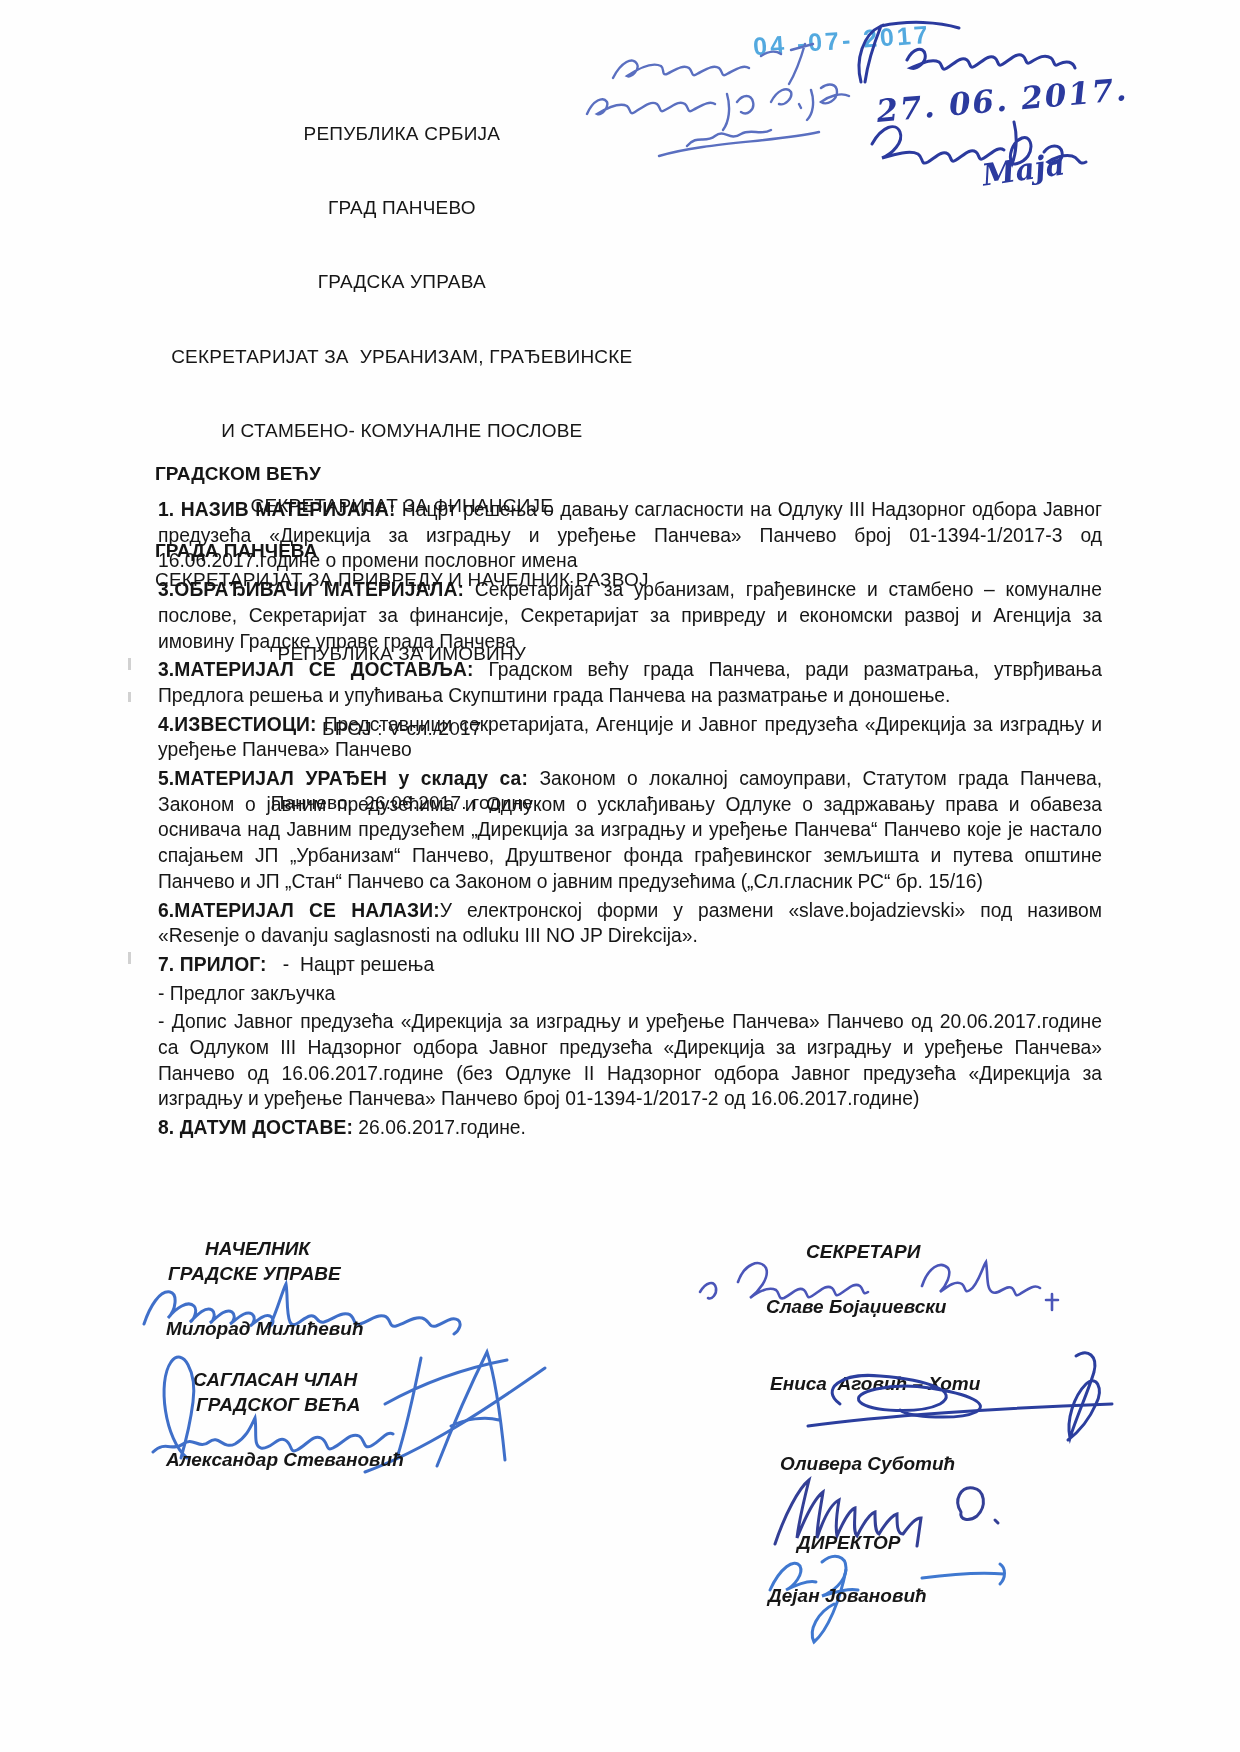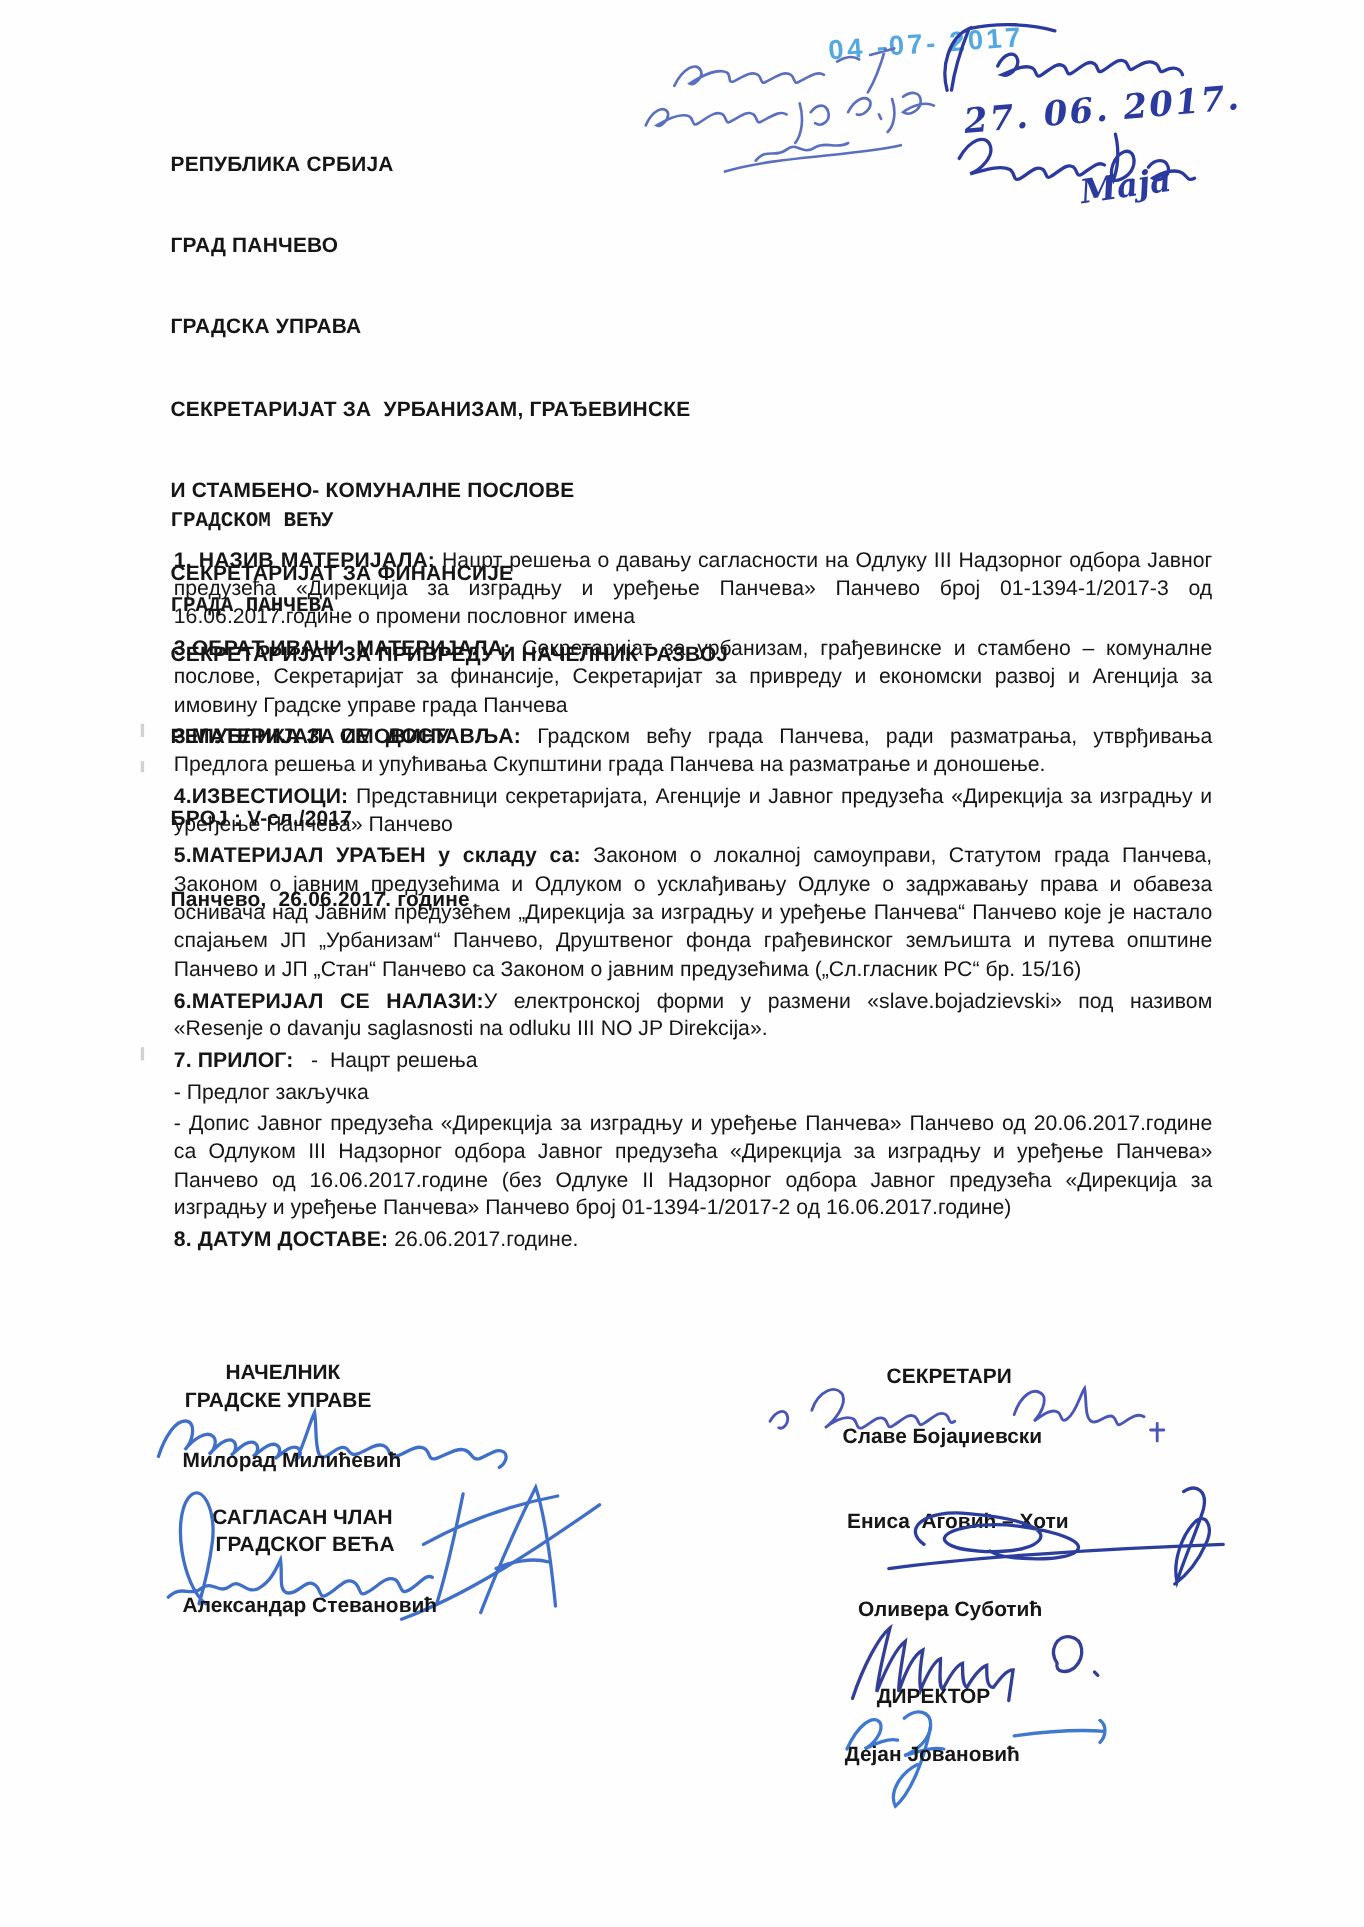--- a/index.html
+++ b/index.html
@@ -1,32 +1,32 @@
 <!DOCTYPE html>
 <html><head>
 <meta charset="utf-8">
 <style>
   html,body{margin:0;padding:0;background:#ffffff;}
   .page{
     position:relative;width:1240px;height:1752px;background:#fefefe;
     font-family:"Liberation Sans", sans-serif;color:#161616;overflow:hidden;
   }
   
-  .letterhead{position:absolute;left:155px;top:88px;font-weight:bold;
-    font-size:19px;line-height:24.8px;white-space:pre;letter-spacing:.2px;}
+  .letterhead{position:absolute;left:155px;top:72px;font-weight:normal;
+    font-size:19px;line-height:24.8px;white-space:pre;letter-spacing:.2px;text-align:center;}
   
   .addressee{position:absolute;left:155px;top:410px;font-weight:bold;
-    font-size:19px;line-height:25.6px;white-space:pre;font-family:Liberation Mono, monospace;}
+    font-size:19px;line-height:25.6px;white-space:pre;}
   
   .body-text{position:absolute;left:155px;top:494px;width:950px;
     font-size:19.3px;line-height:25.7px;text-align:justify;}
   .body-text p{margin:3px;}
   .body-text b{letter-spacing:.1px;}
   
-  .sig-label{position:absolute;font-weight:bold;font-size:19px;white-space:pre;}
+  .sig-label{position:absolute;font-weight:bold;font-size:19px;white-space:pre;font-style:italic;}
   
   .stamp{
     position:absolute;left:753px;top:26px;color:#41a0dc;font-weight:bold;
     font-size:25px;letter-spacing:3px;transform:rotate(-4deg);opacity:.9;
     font-family:"Liberation Sans", sans-serif;
   }
   .hw-text{
     position:absolute;color:#2b3a9e;
     font-family:"DejaVu Serif", serif;font-style:italic;font-weight:bold;
   }

